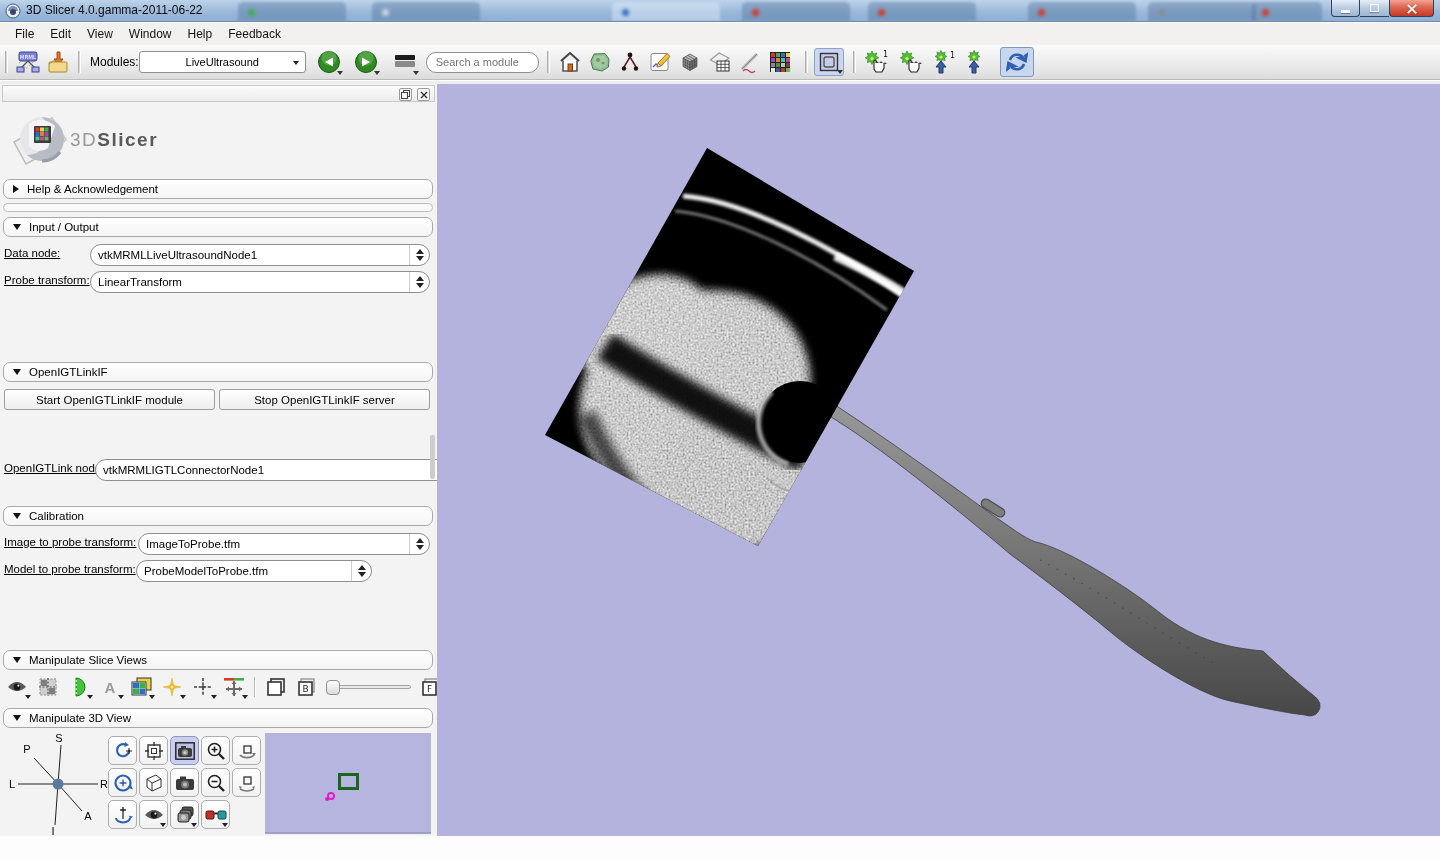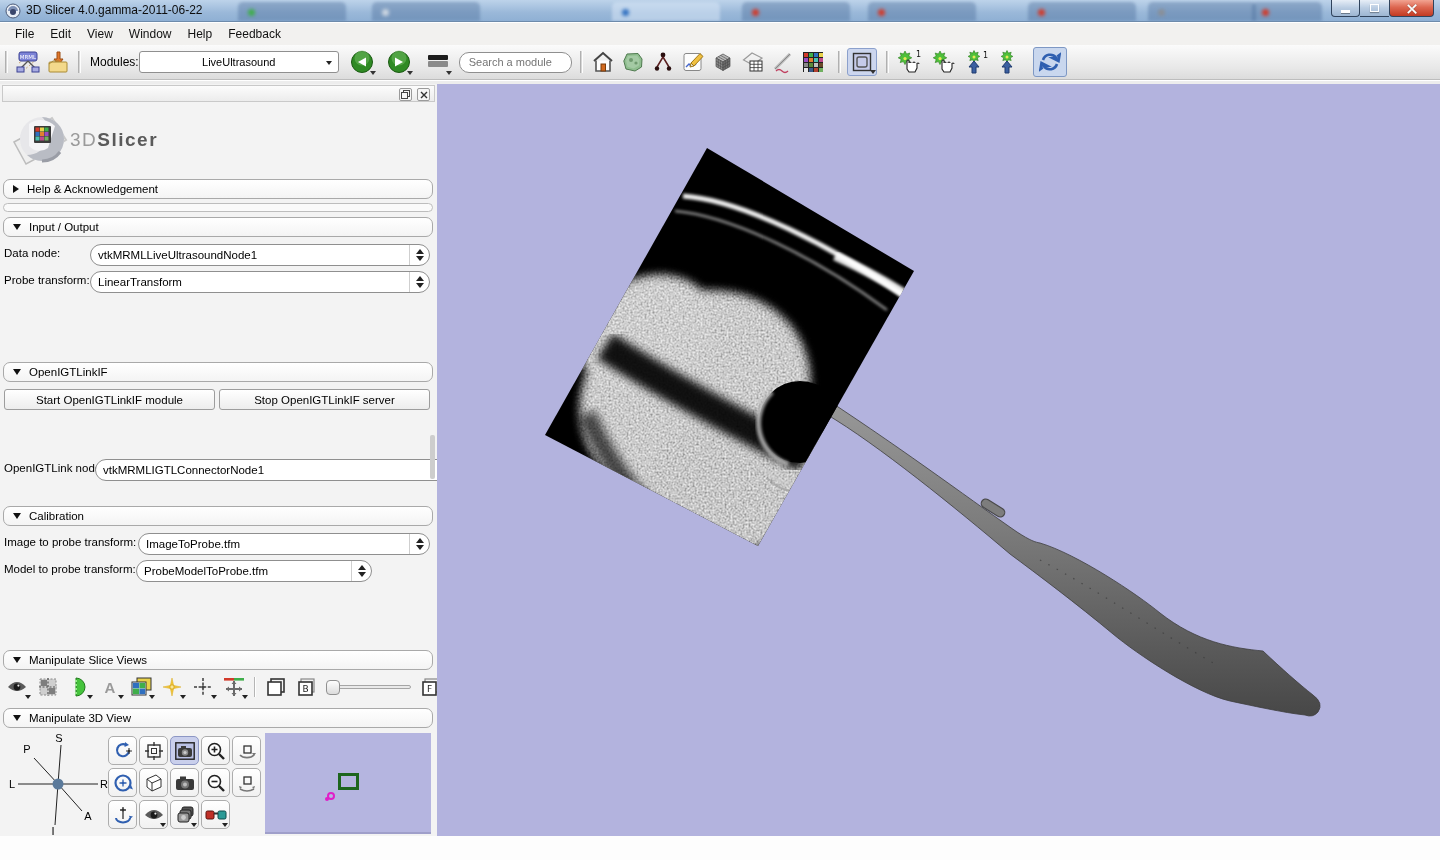--- a/index.html
+++ b/index.html
@@ -68,21 +68,21 @@
     border-radius:2px; background:#f6f6f6; display:flex; align-items:center; justify-content:center;
     font-size:9px; color:#333; }
   .sec-header { position:absolute; left:3px; width:430px; height:20px; background:linear-gradient(#ffffff,#f4f4f4);
     border:1px solid #a9a9a9; border-radius:7px; display:flex; align-items:center; padding-left:9px; gap:8px; }
   .sec-header .lbl { font-size:11.5px; }
   .tri-r { width:0; height:0; border-top:4px solid transparent; border-bottom:4px solid transparent; border-left:6px solid #111; }
   .tri-d { width:0; height:0; border-left:4px solid transparent; border-right:4px solid transparent; border-top:6px solid #111; }
   .empty-frame { position:absolute; left:3px; width:430px; height:9px; border:1px solid #bdbdbd;
     border-radius:6px; background:#fafafa; }
   .frow { position:absolute; display:flex; align-items:center; }
-  .frow .flabel { font-size:11.5px; }
+  .frow .flabel { font-size:11.5px;text-decoration:underline; }
   .fcombo { position:absolute; height:22px; background:#fff; border:1px solid #8f8f8f; border-radius:11px;
     display:flex; align-items:center; padding-left:7px; font-size:11.5px; }
   .fcombo .spinzone { position:absolute; right:0; top:0; width:20px; height:100%;
     border-left:1px solid #cfcfcf; display:flex; flex-direction:column; align-items:center; justify-content:center; gap:2px; }
   .sp-up { width:0; height:0; border-left:4px solid transparent; border-right:4px solid transparent; border-bottom:5px solid #222; }
   .sp-dn { width:0; height:0; border-left:4px solid transparent; border-right:4px solid transparent; border-top:5px solid #222; }
   .pushbtn { position:absolute; height:21px; background:linear-gradient(#ffffff,#ededed);
     border:1px solid #9d9d9d; border-radius:3px; display:flex; align-items:center; justify-content:center; font-size:11.5px; }
   .scrollthumb { position:absolute; left:430px; top:351px; width:5px; height:44px; background:#cdcdcd; border-radius:2px; }
 
@@ -185,21 +185,21 @@
   <div class="tbtn">
     <svg width="24" height="24" viewBox="0 0 24 24">
       <path d="M11,2 h3 v7 h3 l-4.5,6 -4.5,-6 h3 z" fill="#e0762a" stroke="#9c4c12"></path>
       <rect x="3" y="12" width="18" height="10" rx="1" fill="#f3d98b" stroke="#a98a34"></rect>
       <path d="M3,14 l4,-3 h6" fill="none" stroke="#a98a34"></path>
     </svg>
   </div>
 
   <div class="grip"></div>
   <span class="tb-label">Modules:</span>
-  <div class="combo center" style="width:200px">
+  <div class="combo center" style="width:167px">
     <span>LiveUltrasound</span>
     <span class="caret"></span>
   </div>
 
   <div class="tbtn" style="margin-left:9px">
     <svg width="24" height="24" viewBox="0 0 24 24">
       <circle cx="12" cy="12" r="10.5" fill="#2f8a24" stroke="#1b5a13"></circle>
       <circle cx="12" cy="8" r="7.5" fill="#6db95e" opacity=".55"></circle>
       <path d="M16,7.5 L8,12 L16,16.5 z" fill="#fff"></path>
     </svg>

